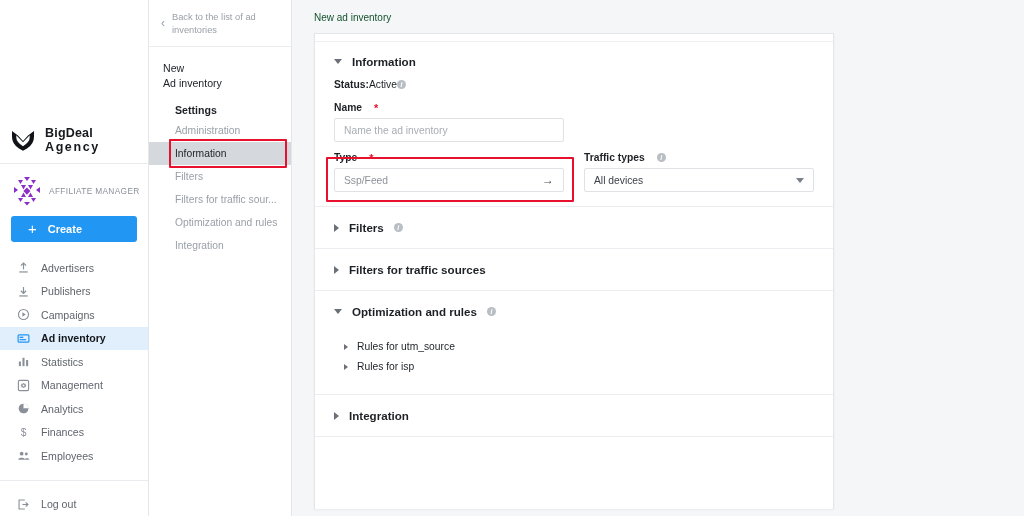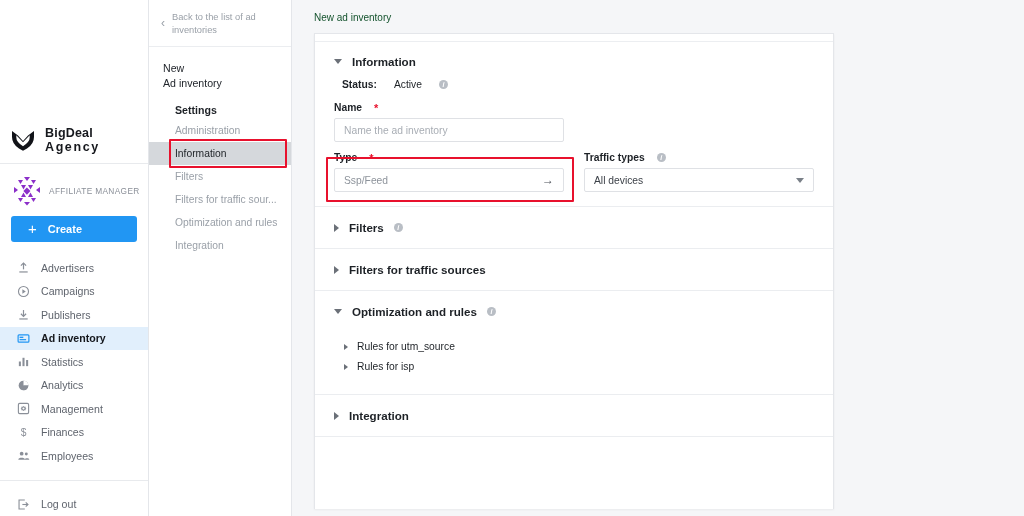--- a/index.html
+++ b/index.html
@@ -142,21 +142,21 @@
   .info-dot {
     width: 9px; height: 9px; border-radius: 50%; background: #b9bec5;
     color: #fff; font-size: 7px; line-height: 9px; text-align: center;
     font-weight: bold; font-style: italic; display: inline-block;
     flex: 0 0 9px;
   }
 
   .sec-body { padding: 0 19px 0 19px; }
   .status-line {
     font-size: 10.3px; color: #1d2126; font-weight: bold;
-    padding: 11px 0 0 0; display: flex; align-items: center; gap: 17px; margin-left: 8px;
+    padding: 11px 0 0 0; display: flex; align-items: center; gap: 0;
   }
   .status-line .val { font-weight: normal; }
 
   .field { padding-top: 12px; position: relative; }
   .field-label {
     font-size: 10.3px; font-weight: bold; color: #1d2126;
     margin-bottom: 5px; display: flex; align-items: center; gap: 12px;
   }
   .req { color: #e8112d; font-size: 11px; line-height: 8px; }
   .input {
@@ -255,40 +255,40 @@
                 <path d="M2.5 11.8 L11.5 11.8"></path>
               </g>
             </svg>
         </span>
         <span class="lbl">Advertisers</span>
       </div>
 
       <div class="nav-item">
         <span class="ico">
           <svg viewBox="0 0 14 14" width="13" height="13">
-              <circle cx="7" cy="7" r="5.4" fill="none" stroke="#8a8f98" stroke-width="1.2"></circle>
-              <path d="M5.8 4.6 L9.4 7 L5.8 9.4 Z" fill="#8a8f98"></path>
-            </svg>
-        </span>
-        <span class="lbl">Campaigns</span>
-      </div>
-
-      <div class="nav-item">
-        <span class="ico">
-          <svg viewBox="0 0 14 14" width="13" height="13">
               <g fill="none" stroke="#8a8f98" stroke-width="1.3">
                 <path d="M7 2.2 L7 8.8"></path>
                 <path d="M4.2 6.2 L7 9 L9.8 6.2"></path>
                 <path d="M2.5 11.8 L11.5 11.8"></path>
               </g>
             </svg>
         </span>
         <span class="lbl">Publishers</span>
       </div>
 
+      <div class="nav-item">
+        <span class="ico">
+          <svg viewBox="0 0 14 14" width="13" height="13">
+              <circle cx="7" cy="7" r="5.4" fill="none" stroke="#8a8f98" stroke-width="1.2"></circle>
+              <path d="M5.8 4.6 L9.4 7 L5.8 9.4 Z" fill="#8a8f98"></path>
+            </svg>
+        </span>
+        <span class="lbl">Campaigns</span>
+      </div>
+
       <div class="nav-item active">
         <span class="ico">
           <svg viewBox="0 0 14 14" width="13" height="13">
               <rect x="1.2" y="3" width="11.6" height="8" rx="1" fill="none" stroke="#2196f3" stroke-width="1.3"></rect>
               <rect x="2.8" y="5" width="4" height="1.5" fill="#2196f3"></rect>
               <rect x="2.8" y="7.6" width="7" height="1.3" fill="#2196f3"></rect>
             </svg>
         </span>
         <span class="lbl">Ad inventory</span>
       </div>
@@ -302,37 +302,37 @@
                 <rect x="9.8" y="5.4" width="2.2" height="6.6"></rect>
               </g>
             </svg>
         </span>
         <span class="lbl">Statistics</span>
       </div>
 
       <div class="nav-item">
         <span class="ico">
           <svg viewBox="0 0 14 14" width="13" height="13">
+              <rect x="1.5" y="1.5" width="11" height="11" rx="1.4" fill="none" stroke="#8a8f98" stroke-width="1.2"></rect>
+              <path d="M7 4.2 L8 5.2 L9.4 5 L9.2 6.4 L10.2 7 L9.2 7.6 L9.4 9 L8 8.8 L7 9.8 L6 8.8 L4.6 9 L4.8 7.6 L3.8 7 L4.8 6.4 L4.6 5 L6 5.2 Z" fill="#8a8f98"></path>
+              <circle cx="7" cy="7" r="1.1" fill="#fff"></circle>
+            </svg>
+        </span>
+        <span class="lbl">Management</span>
+      </div>
+
+      <div class="nav-item">
+        <span class="ico">
+          <svg viewBox="0 0 14 14" width="13" height="13">
               <circle cx="7" cy="7" r="5.2" fill="#8a8f98"></circle>
               <path d="M7 7 L7 1.8 A5.2 5.2 0 0 1 12.2 7 Z" fill="#ffffff"></path>
               <path d="M7 7 L12.2 7 A5.2 5.2 0 0 1 7 12.2 Z" fill="#8a8f98"></path>
             </svg>
         </span>
         <span class="lbl">Analytics</span>
-      </div>
-
-      <div class="nav-item">
-        <span class="ico">
-          <svg viewBox="0 0 14 14" width="13" height="13">
-              <rect x="1.5" y="1.5" width="11" height="11" rx="1.4" fill="none" stroke="#8a8f98" stroke-width="1.2"></rect>
-              <path d="M7 4.2 L8 5.2 L9.4 5 L9.2 6.4 L10.2 7 L9.2 7.6 L9.4 9 L8 8.8 L7 9.8 L6 8.8 L4.6 9 L4.8 7.6 L3.8 7 L4.8 6.4 L4.6 5 L6 5.2 Z" fill="#8a8f98"></path>
-              <circle cx="7" cy="7" r="1.1" fill="#fff"></circle>
-            </svg>
-        </span>
-        <span class="lbl">Management</span>
       </div>
 
       <div class="nav-item">
         <span class="ico">
           <svg viewBox="0 0 14 14" width="13" height="13">
               <text x="7" y="11" font-family="Liberation Sans, sans-serif" font-size="11" fill="#8a8f98" text-anchor="middle">$</text>
             </svg>
         </span>
         <span class="lbl">Finances</span>
       </div>

